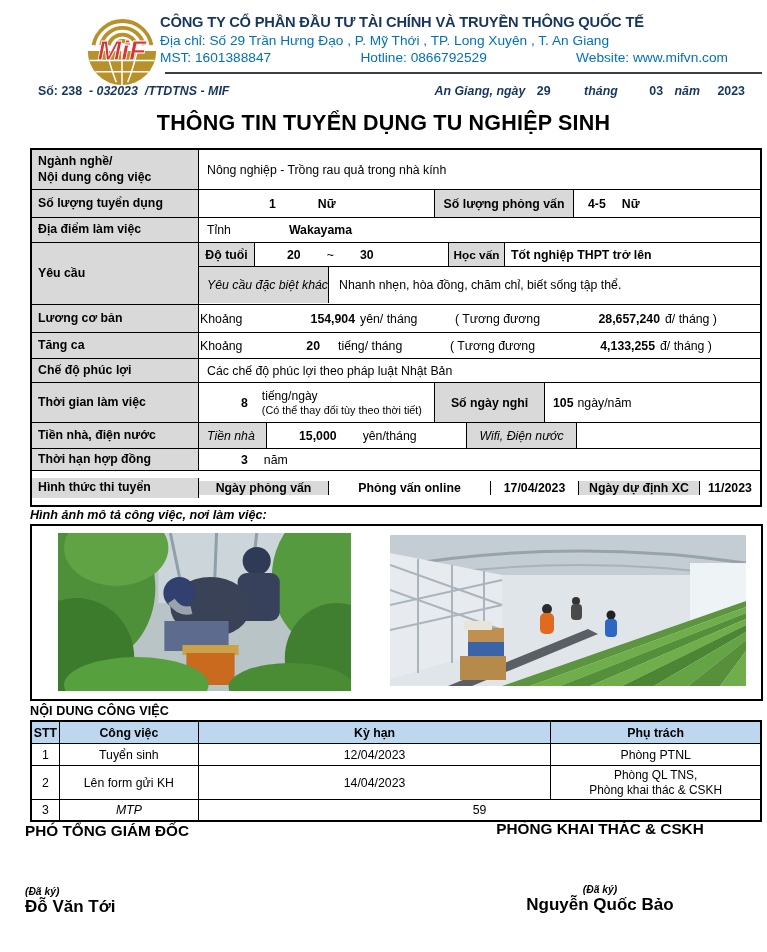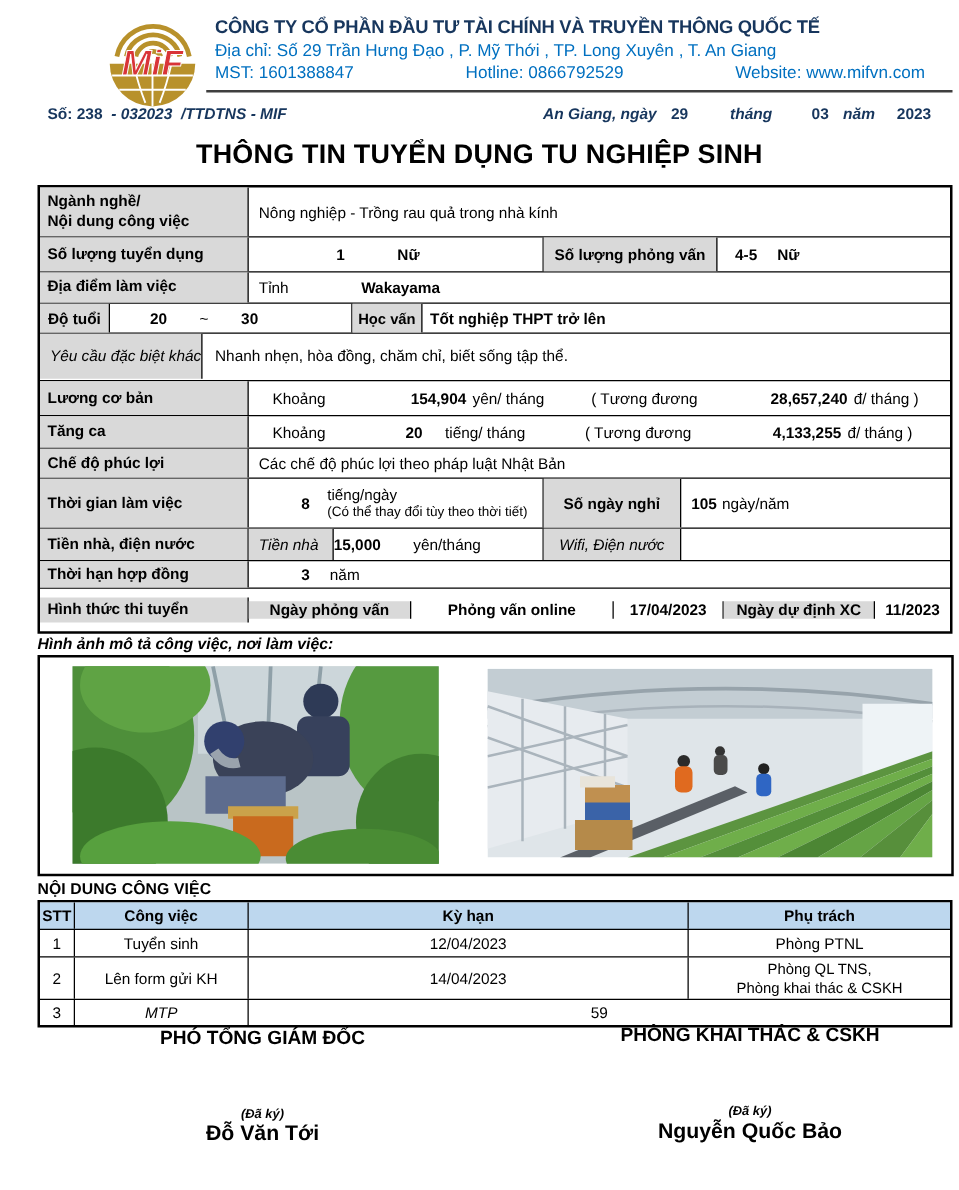--- a/index.html
+++ b/index.html
@@ -1,21 +1,21 @@
 <!DOCTYPE html>
 <html><head>
 <meta charset="utf-8">
 <style>
   html,body{margin:0;padding:0;background:#ffffff;}
   .page{position:relative;width:767px;height:952px;background:#fff;overflow:hidden;
         font-family:"Liberation Sans","DejaVu Sans",sans-serif;color:#000;}
 
   
   .logo{position:absolute;left:84px;top:10px;width:76px;height:78px;}
-  .hco{position:absolute;left:172px;top:14px;width:596px;}
+  .hco{position:absolute;left:160px;top:14px;width:596px;}
   .hco-name{font-size:14.7px;font-weight:bold;color:#17365D;letter-spacing:-0.2px;white-space:nowrap;}
   .hco-addr{font-size:13.7px;color:#0070C0;margin-top:3px;white-space:nowrap;}
   .hco-row{display:flex;justify-content:space-between;font-size:13.7px;color:#0070C0;margin-top:2px;padding-right:28px;}
   .hline{position:absolute;left:165px;top:72px;width:597px;border-top:2.6px solid #3f3f3f;}
 
   .ref{position:absolute;top:84px;left:38px;right:22px;display:flex;justify-content:space-between;
        color:#17365D;font-weight:bold;font-size:12.4px;}
   .ref-left span{white-space:pre;}
   .ref-left .slant{font-style:italic;}
   .ref-right span{display:inline-block;}
@@ -34,21 +34,21 @@
   .cell.last{border-right:none;}
   .lbl{width:167px;background:#D9D9D9;font-weight:bold;padding:2px 6px;line-height:1.25;
        flex-direction:column;align-items:flex-start;justify-content:center;}
   .gry{background:#D9D9D9;font-weight:bold;justify-content:center;text-align:center;}
   .gryi{background:#D9D9D9;font-style:italic;padding-left:8px;}
   .val{padding-left:8px;}
   .b{font-weight:bold;}
   .sub{display:flex;box-sizing:border-box;align-items:stretch;}
   .subwrap{display:flex;flex-direction:column;width:565px;}
   .sub1{border-bottom:1.6px solid #000;}
-  .kw{padding-left:19px;width:60px;}
+  .kw{padding-left:1px;width:60px;}
   .amt{width:95px;text-align:right;font-weight:bold;display:inline-block;}
   .unit{margin-left:5px;width:95px;display:inline-block;}
   .eqo{width:95px;display:inline-block;}
   .eamt{width:110px;text-align:right;font-weight:bold;display:inline-block;}
   .eunit{margin-left:5px;display:inline-block;}
   .note2{font-size:10.8px;line-height:1.15;}
   .line1{font-size:12.1px;line-height:1.2;}
 
   
   .cap{position:absolute;top:508px;left:30px;font-weight:bold;font-style:italic;font-size:12.6px;}
@@ -63,21 +63,21 @@
   .btr{display:flex;border-bottom:1.6px solid #000;align-items:stretch;box-sizing:border-box;}
   .btr:last-child{border-bottom:none;}
   .btc{box-sizing:border-box;border-right:1.6px solid #000;display:flex;align-items:center;
        justify-content:center;text-align:center;}
   .btc.last{border-right:none;}
   .bth{background:#BDD7EE;font-weight:bold;}
   .c1{width:28px;} .c2{width:139px;} .c3{width:353px;} .c4{width:209px;}
   .twoLine{line-height:1.18;font-size:11.9px;}
 
   
-  .sigL{position:absolute;top:822px;left:25px;width:370px;text-align:center;}
+  .sigL{position:absolute;top:822px;left:25px;width:370px;text-align:left;}
   .sigR{position:absolute;top:820px;left:420px;width:360px;text-align:center;}
   .sig-title{font-size:15.3px;font-weight:bold;}
   .sig-signed{margin-top:46px;font-size:10.3px;font-weight:bold;font-style:italic;}
   .sig-name{font-size:17px;font-weight:bold;}
 </style>
 </head>
 <body>
 
 <div class="page">
 
@@ -160,20 +160,23 @@
       <div class="cell lbl">
           <span>Địa điểm làm việc</span>
         </div>
       <div class="cell val last" style="flex:1">
         <span>Tỉnh</span>
         <span class="b" style="margin-left:58px">Wakayama</span>
       </div>
     </div>
 
     <div class="mr" style="height:62px">
+      <div class="cell lbl">
+          <span>Yêu cầu</span>
+        </div>
       <div class="subwrap" style="flex:1">
         <div class="sub sub1" style="height:24px">
           <div class="cell gry" style="width:56px">
               <span>Độ tuổi</span>
             </div>
           <div class="cell val" style="width:194px">
             <span class="b" style="margin-left:24px">20</span>
             <span style="margin-left:26px">~</span>
             <span class="b" style="margin-left:26px">30</span>
           </div>
@@ -252,21 +255,21 @@
       </div>
     </div>
 
     <div class="mr" style="height:26px">
       <div class="cell lbl">
           <span>Tiền nhà, điện nước</span>
         </div>
       <div class="cell gryi" style="width:68px">
           <span>Tiền nhà</span>
         </div>
-      <div class="cell" style="width:168px;">
+      <div class="cell" style="width:200px;padding-left:32px">
         <span class="b">15,000</span>
         <span style="margin-left:26px">yên/tháng</span>
       </div>
       <div class="cell gryi" style="width:110px;justify-content:center;padding-left:0">
           <span>Wifi, Điện nước</span>
         </div>
     </div>
 
     <div class="mr" style="height:22px">
       <div class="cell lbl">

